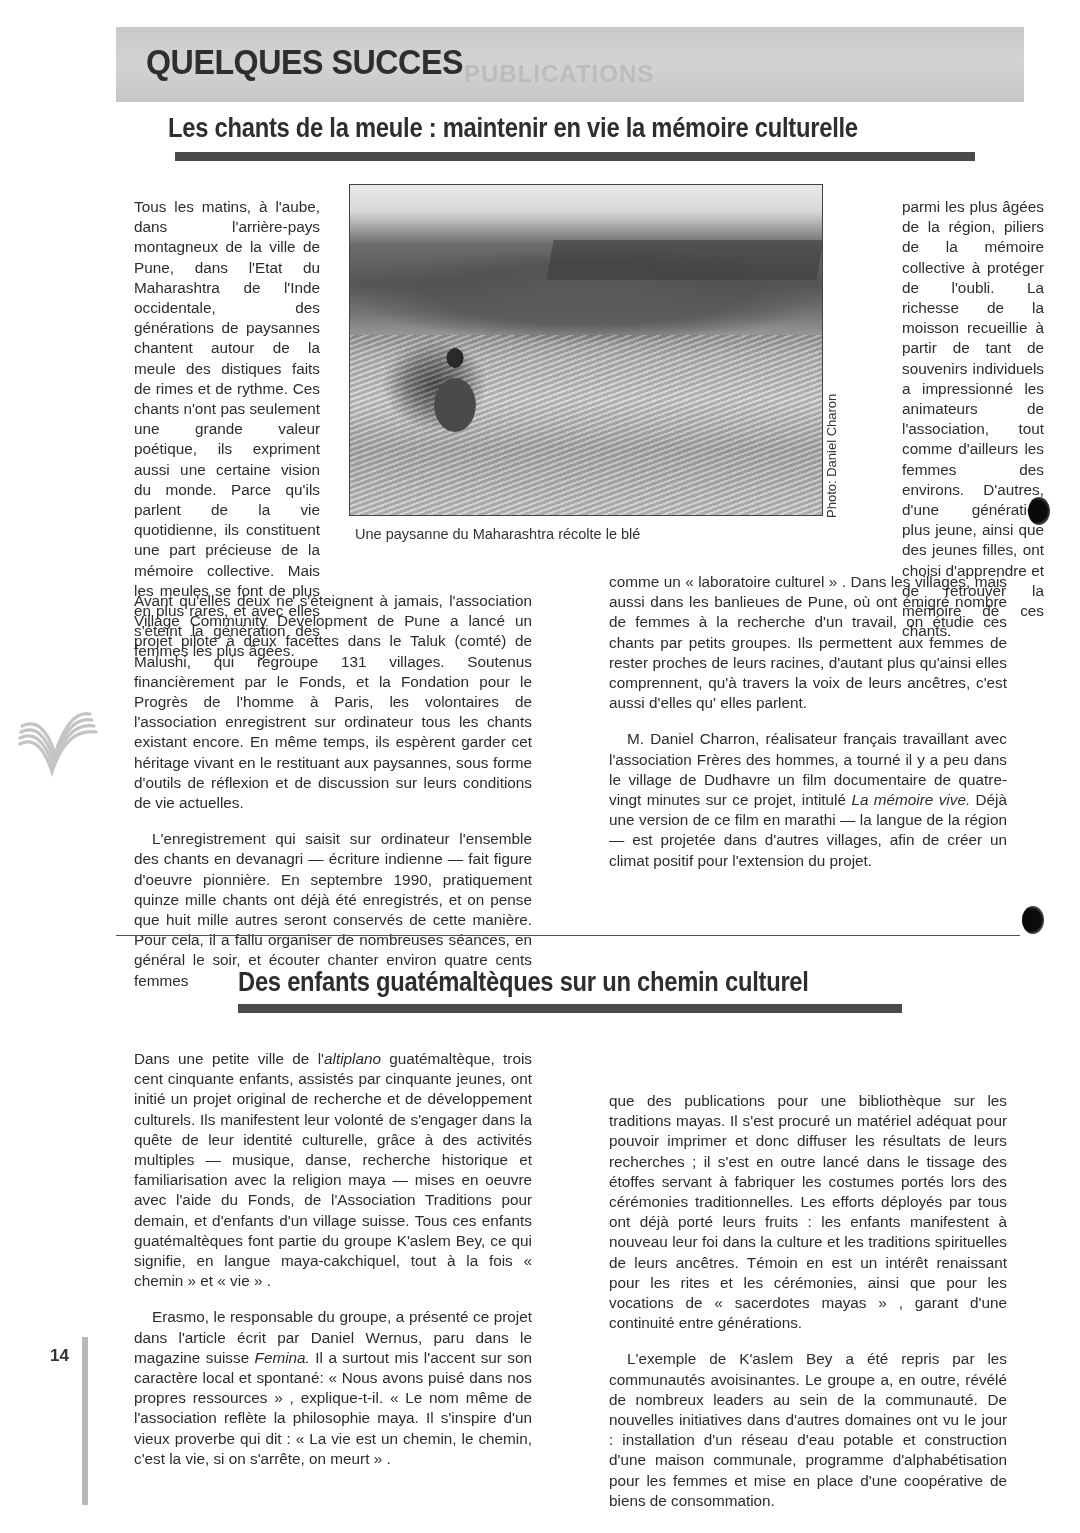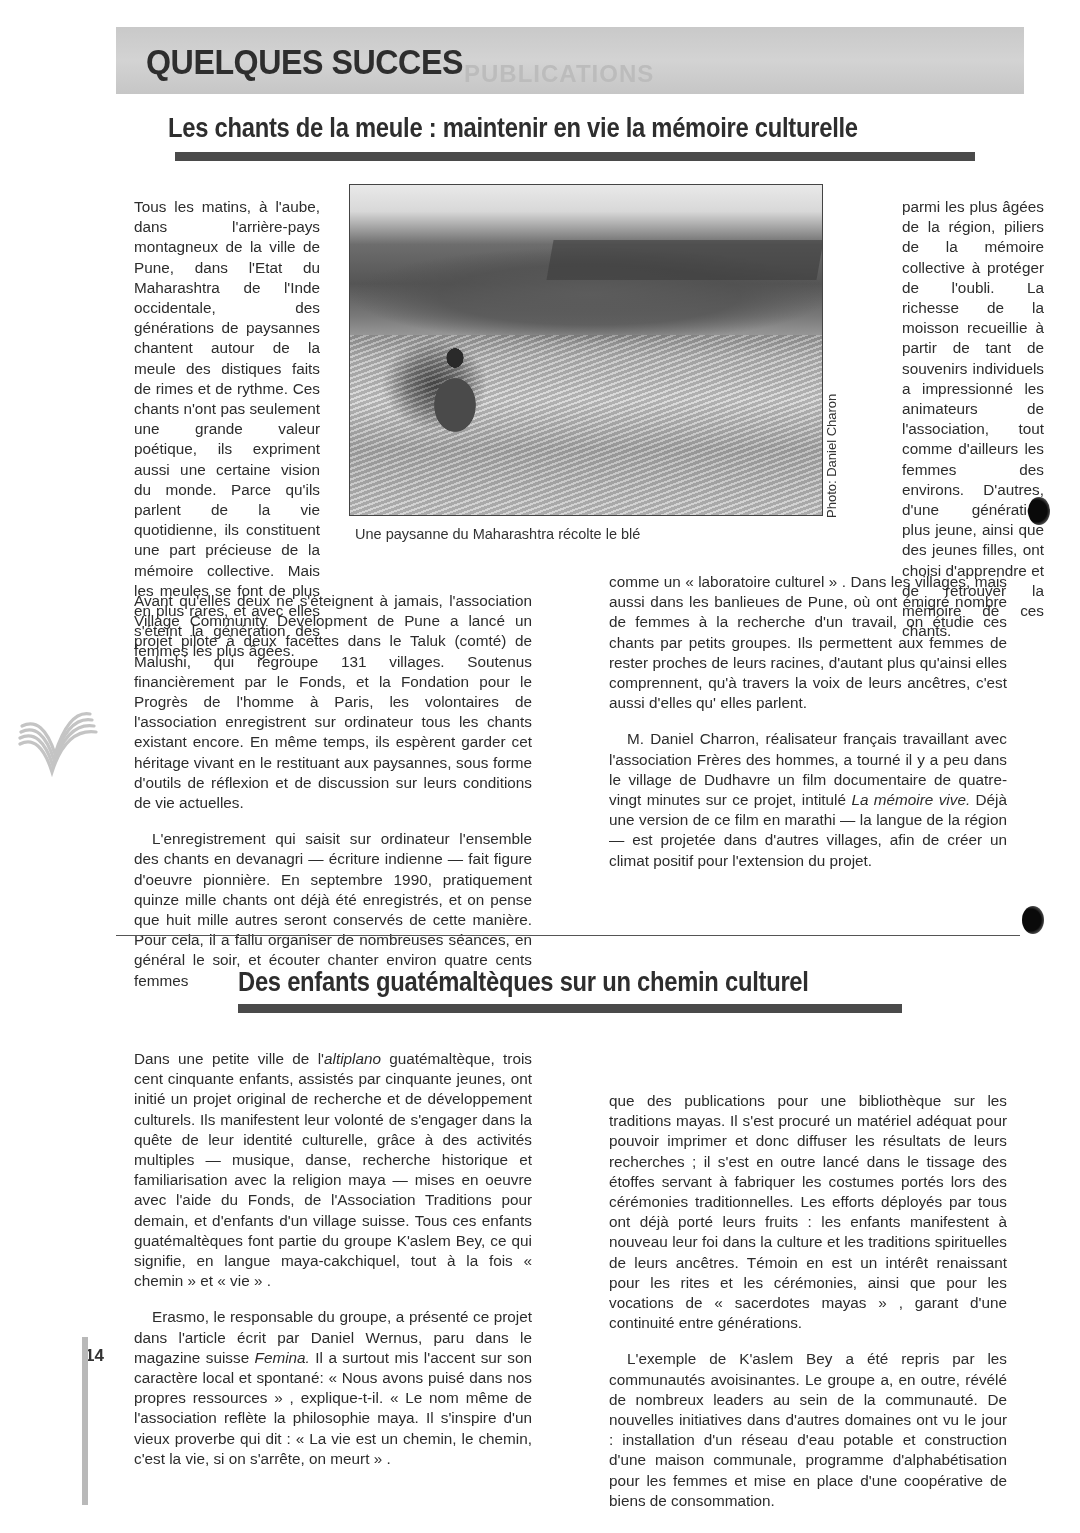--- a/index.html
+++ b/index.html
@@ -1,21 +1,21 @@
 <!DOCTYPE html>
 <html><head>
 <meta charset="utf-8">
 <style>
   html, body { margin: 0; padding: 0; }
   body {
     width: 1080px; height: 1533px; background: #ffffff; position: relative; overflow: hidden;
     font-family: "Liberation Sans", "DejaVu Sans", sans-serif; color: #2a2a2a;
   }
   .header-band {
-    position: absolute; left: 116px; top: 27px; width: 908px; height: 67px;
+    position: absolute; left: 116px; top: 27px; width: 908px; height: 75px;
     background: linear-gradient(180deg, #c9c9c9 0%, #d3d3d3 50%, #c6c6c6 100%);
   }
   .header-title {
     position: absolute; left: 30px; top: 15px; font-size: 35px; font-weight: bold;
     letter-spacing: -0.5px; color: #2e2e2e; transform: scaleX(0.92); transform-origin: left;
   }
   .ghost-text {
     position: absolute; left: 348px; top: 33px; font-size: 24px; font-weight: bold; color: #bcbcbc; letter-spacing: 1px;
   }
   .art-title {
@@ -56,21 +56,21 @@
     transform: rotate(-90deg); transform-origin: left top;
   }
   .caption {
     position: absolute; left: 355px; top: 526px; font-size: 14.5px; color: #333;
   }
   .hole {
     position: absolute; width: 22px; height: 28px; border-radius: 50%;
     background: radial-gradient(ellipse at 40% 50%, #0a0a0a 55%, #444 70%, #bbb 100%);
   }
   .logo { position: absolute; left: 10px; top: 698px; width: 88px; height: 80px; }
-  .page-number { position: absolute; left: 50px; top: 1346px; font-size: 17px; font-weight: bold; color: #333; margin-left: 35px; }
+  .page-number { position: absolute; left: 50px; top: 1346px; font-size: 17px; font-weight: bold; color: #333; }
   .page-bar { position: absolute; left: 82px; top: 1337px; width: 6px; height: 168px; background: #b9b9b9; }
 </style>
 </head>
 <body>
 
 <div class="header-band">
   <span class="ghost-text">PUBLICATIONS</span>
   <span class="header-title">QUELQUES SUCCES</span>
 </div>
 

